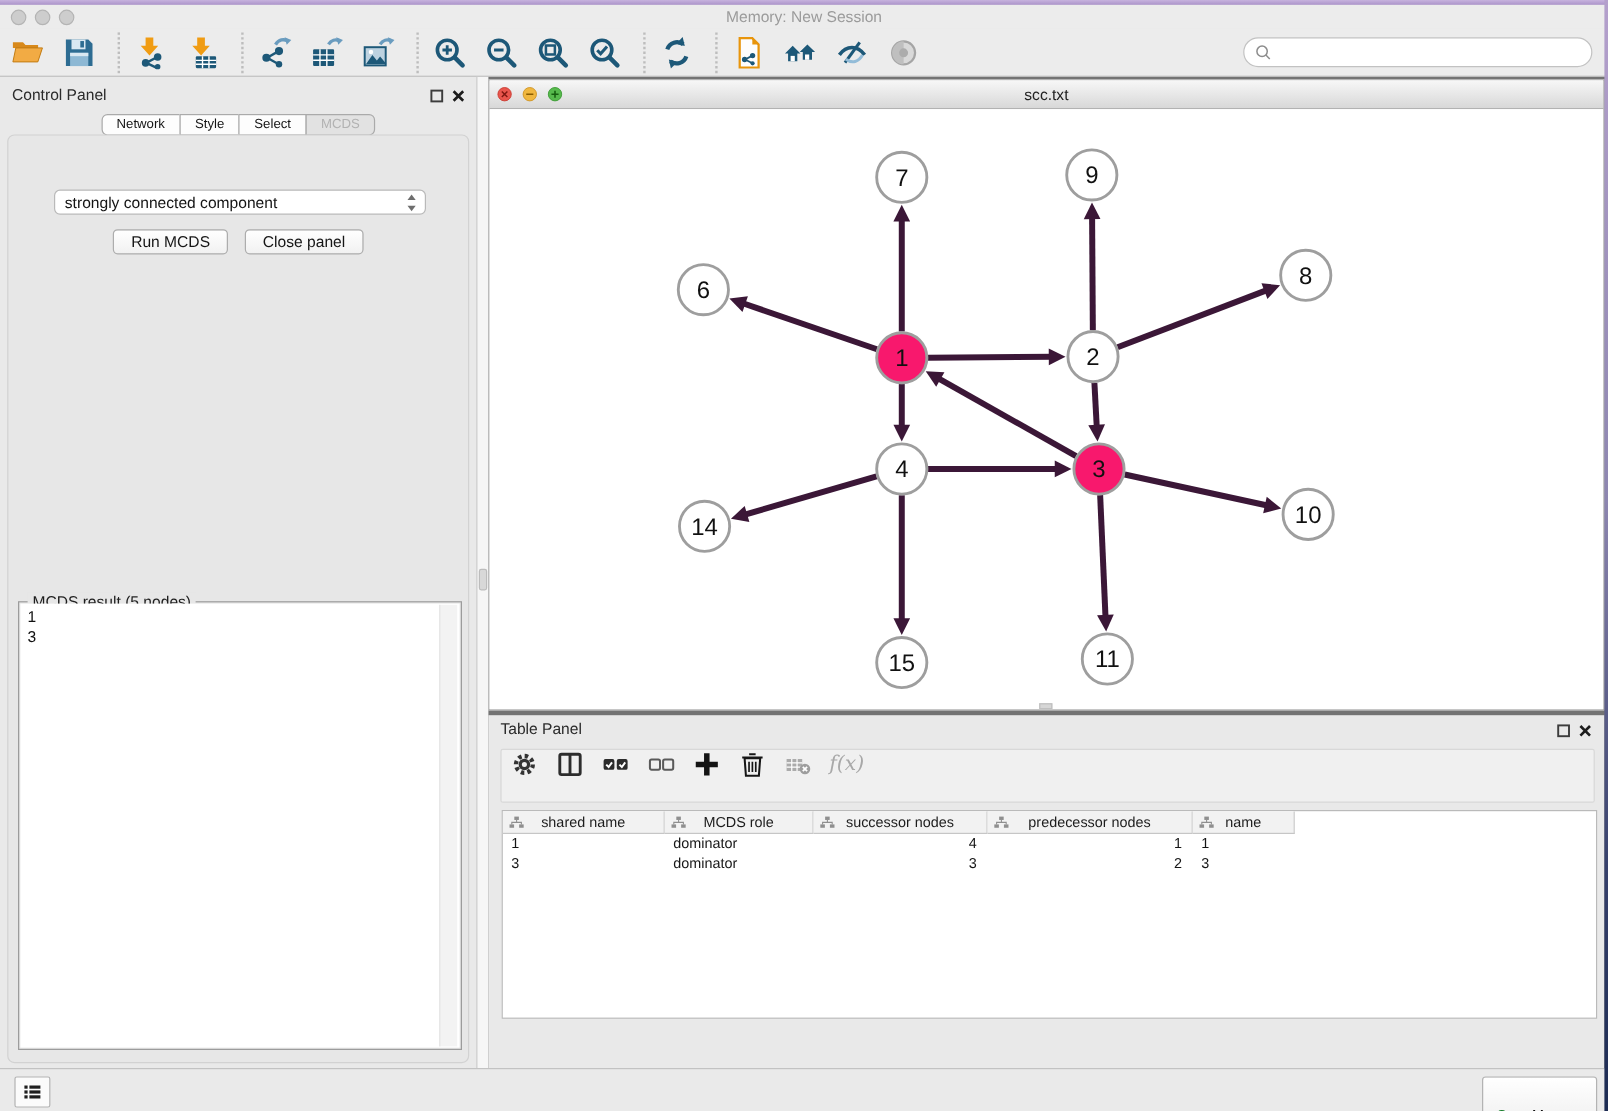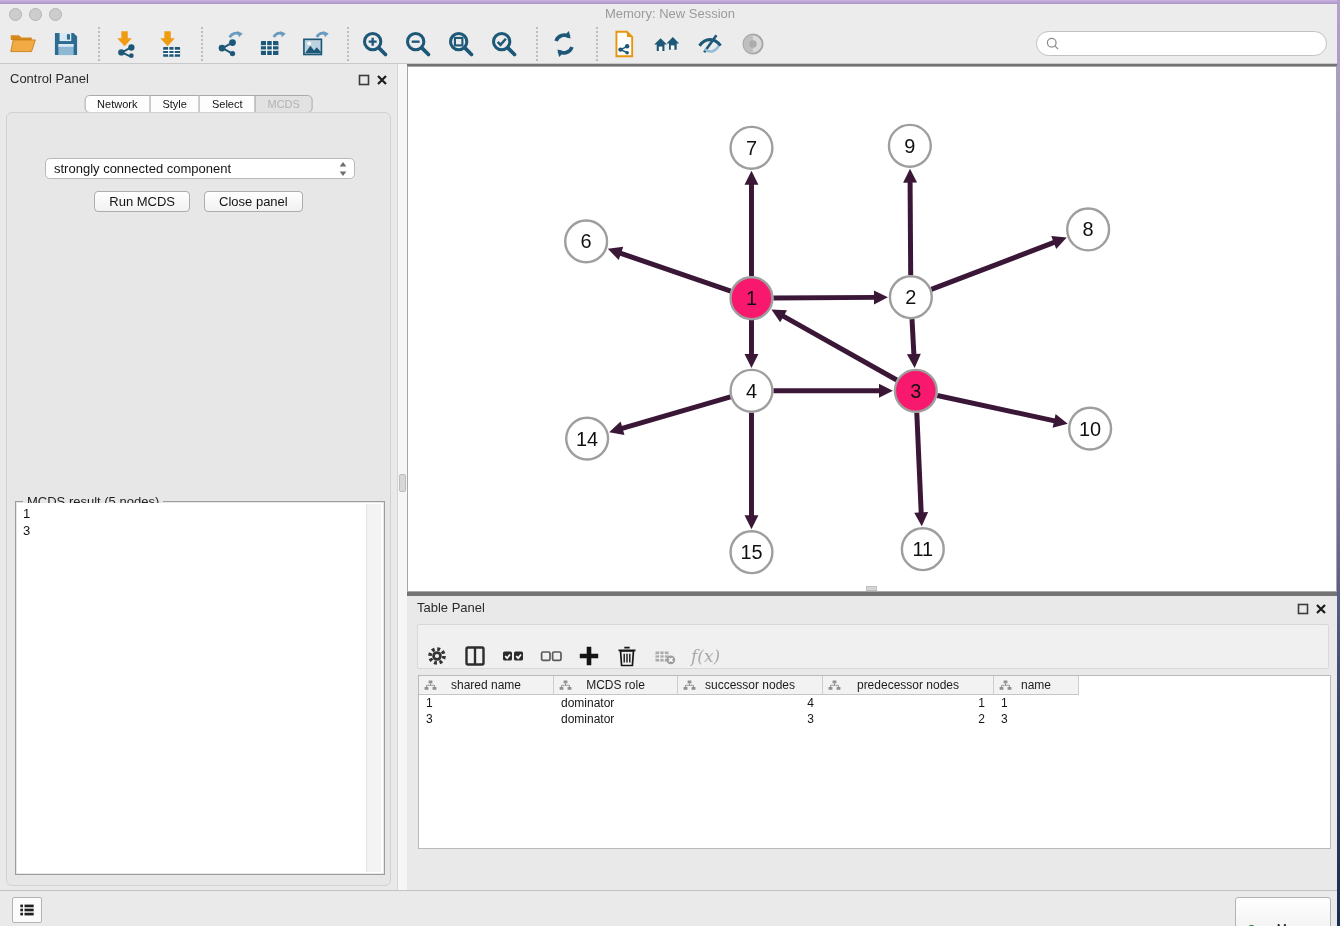--- a/index.html
+++ b/index.html
@@ -75,21 +75,21 @@
   .ntitle .ttext{text-align:center;font-size:13px;color:#222;line-height:23px;}
   .nbtn{position:absolute;top:5px;width:13px;height:13px;}
   .nbtn svg{width:13px;height:13px;display:block;}
   .ncanvas{position:absolute;left:0;right:0;top:24px;bottom:0;background:#fff;}
   .ncanvas svg{width:100%;height:100%;display:block;}
   .grip{position:absolute;left:458px;bottom:0;width:11px;height:5px;background:#d6d6d6;
       border:1px solid #bfbfbf;box-sizing:border-box;}
   
   .tpanel{position:absolute;left:407px;top:532px;width:930px;height:294px;background:#e9e9e9;}
   .ttoolbar{position:absolute;left:10px;top:28px;width:912px;height:45px;background:#f0f0f0;
-      border:1px solid #d8d8d8;border-radius:2px;display:flex;align-items:flex-end;padding-left:7px;
+      border:1px solid #d8d8d8;border-radius:2px;display:flex;align-items:flex-start;padding-left:7px;
       box-sizing:border-box;}
   .tti{width:24px;height:24px;margin-right:14px;flex:none;text-align:center;}
   .tti svg{width:24px;height:24px;display:block;}
   .fx{font-family:"DejaVu Serif",serif;font-style:italic;font-size:17px;color:#a8a8a8;line-height:24px;}
   .ttable{position:absolute;left:11px;top:79px;width:911px;height:172px;background:#fff;
       border:1px solid #bababa;overflow:hidden;}
   .thead{display:flex;height:19px;}
   .hcell{position:relative;flex:none;background:#f2f2f2;border-right:1px solid #cdcdcd;
       border-bottom:1px solid #c6c6c6;box-sizing:border-box;}
   .hicon{position:absolute;left:5px;top:4px;width:13px;height:11px;}
@@ -333,20 +333,41 @@
           </div>
         </div>
       </div>
     </div>
 
     <div class="cscroll">
       <div class="cthumb"></div>
     </div>
 
     <div class="netframe">
+      <div class="ntitle">
+        <span class="nbtn" style="left:6px">
+            <svg viewBox="0 0 14 14">
+              <circle cx="7" cy="7" r="6" fill="#e9554c" stroke="#c93c33" stroke-width="0.8"></circle>
+              <path d="M4.5 4.5l5 5M9.5 4.5l-5 5" stroke="#7e1710" stroke-width="1.3"></path>
+            </svg>
+          </span>
+        <span class="nbtn" style="left:27px">
+            <svg viewBox="0 0 14 14">
+              <circle cx="7" cy="7" r="6" fill="#f0b73f" stroke="#cf9425" stroke-width="0.8"></circle>
+              <path d="M3.8 7h6.4" stroke="#8a5d00" stroke-width="1.4"></path>
+            </svg>
+          </span>
+        <span class="nbtn" style="left:48px">
+            <svg viewBox="0 0 14 14">
+              <circle cx="7" cy="7" r="6" fill="#57ba4d" stroke="#3c9a34" stroke-width="0.8"></circle>
+              <path d="M7 3.8v6.4M3.8 7h6.4" stroke="#175e10" stroke-width="1.4"></path>
+            </svg>
+          </span>
+        <div class="ttext">scc.txt</div>
+      </div>
       <div class="ncanvas">
         <svg viewBox="0 0 928 502">
             <g>
               <g>
                 <line x1="343" y1="186" x2="343" y2="90" stroke="#3b1737" stroke-width="5"></line>
                 <polygon points="343,80 350,94 336,94" fill="#3b1737"></polygon>
               </g>
               <g>
                 <line x1="322.1924875913935" y1="200.85525176330984" x2="208.21126861290972" y2="161.71712235503526" stroke="#3b1737" stroke-width="5"></line>
                 <polygon points="198.7533084271795,158.4695095201761 214.26778167160322,156.3955953589678 209.72112370280038,169.63673961899008" fill="#3b1737"></polygon>

